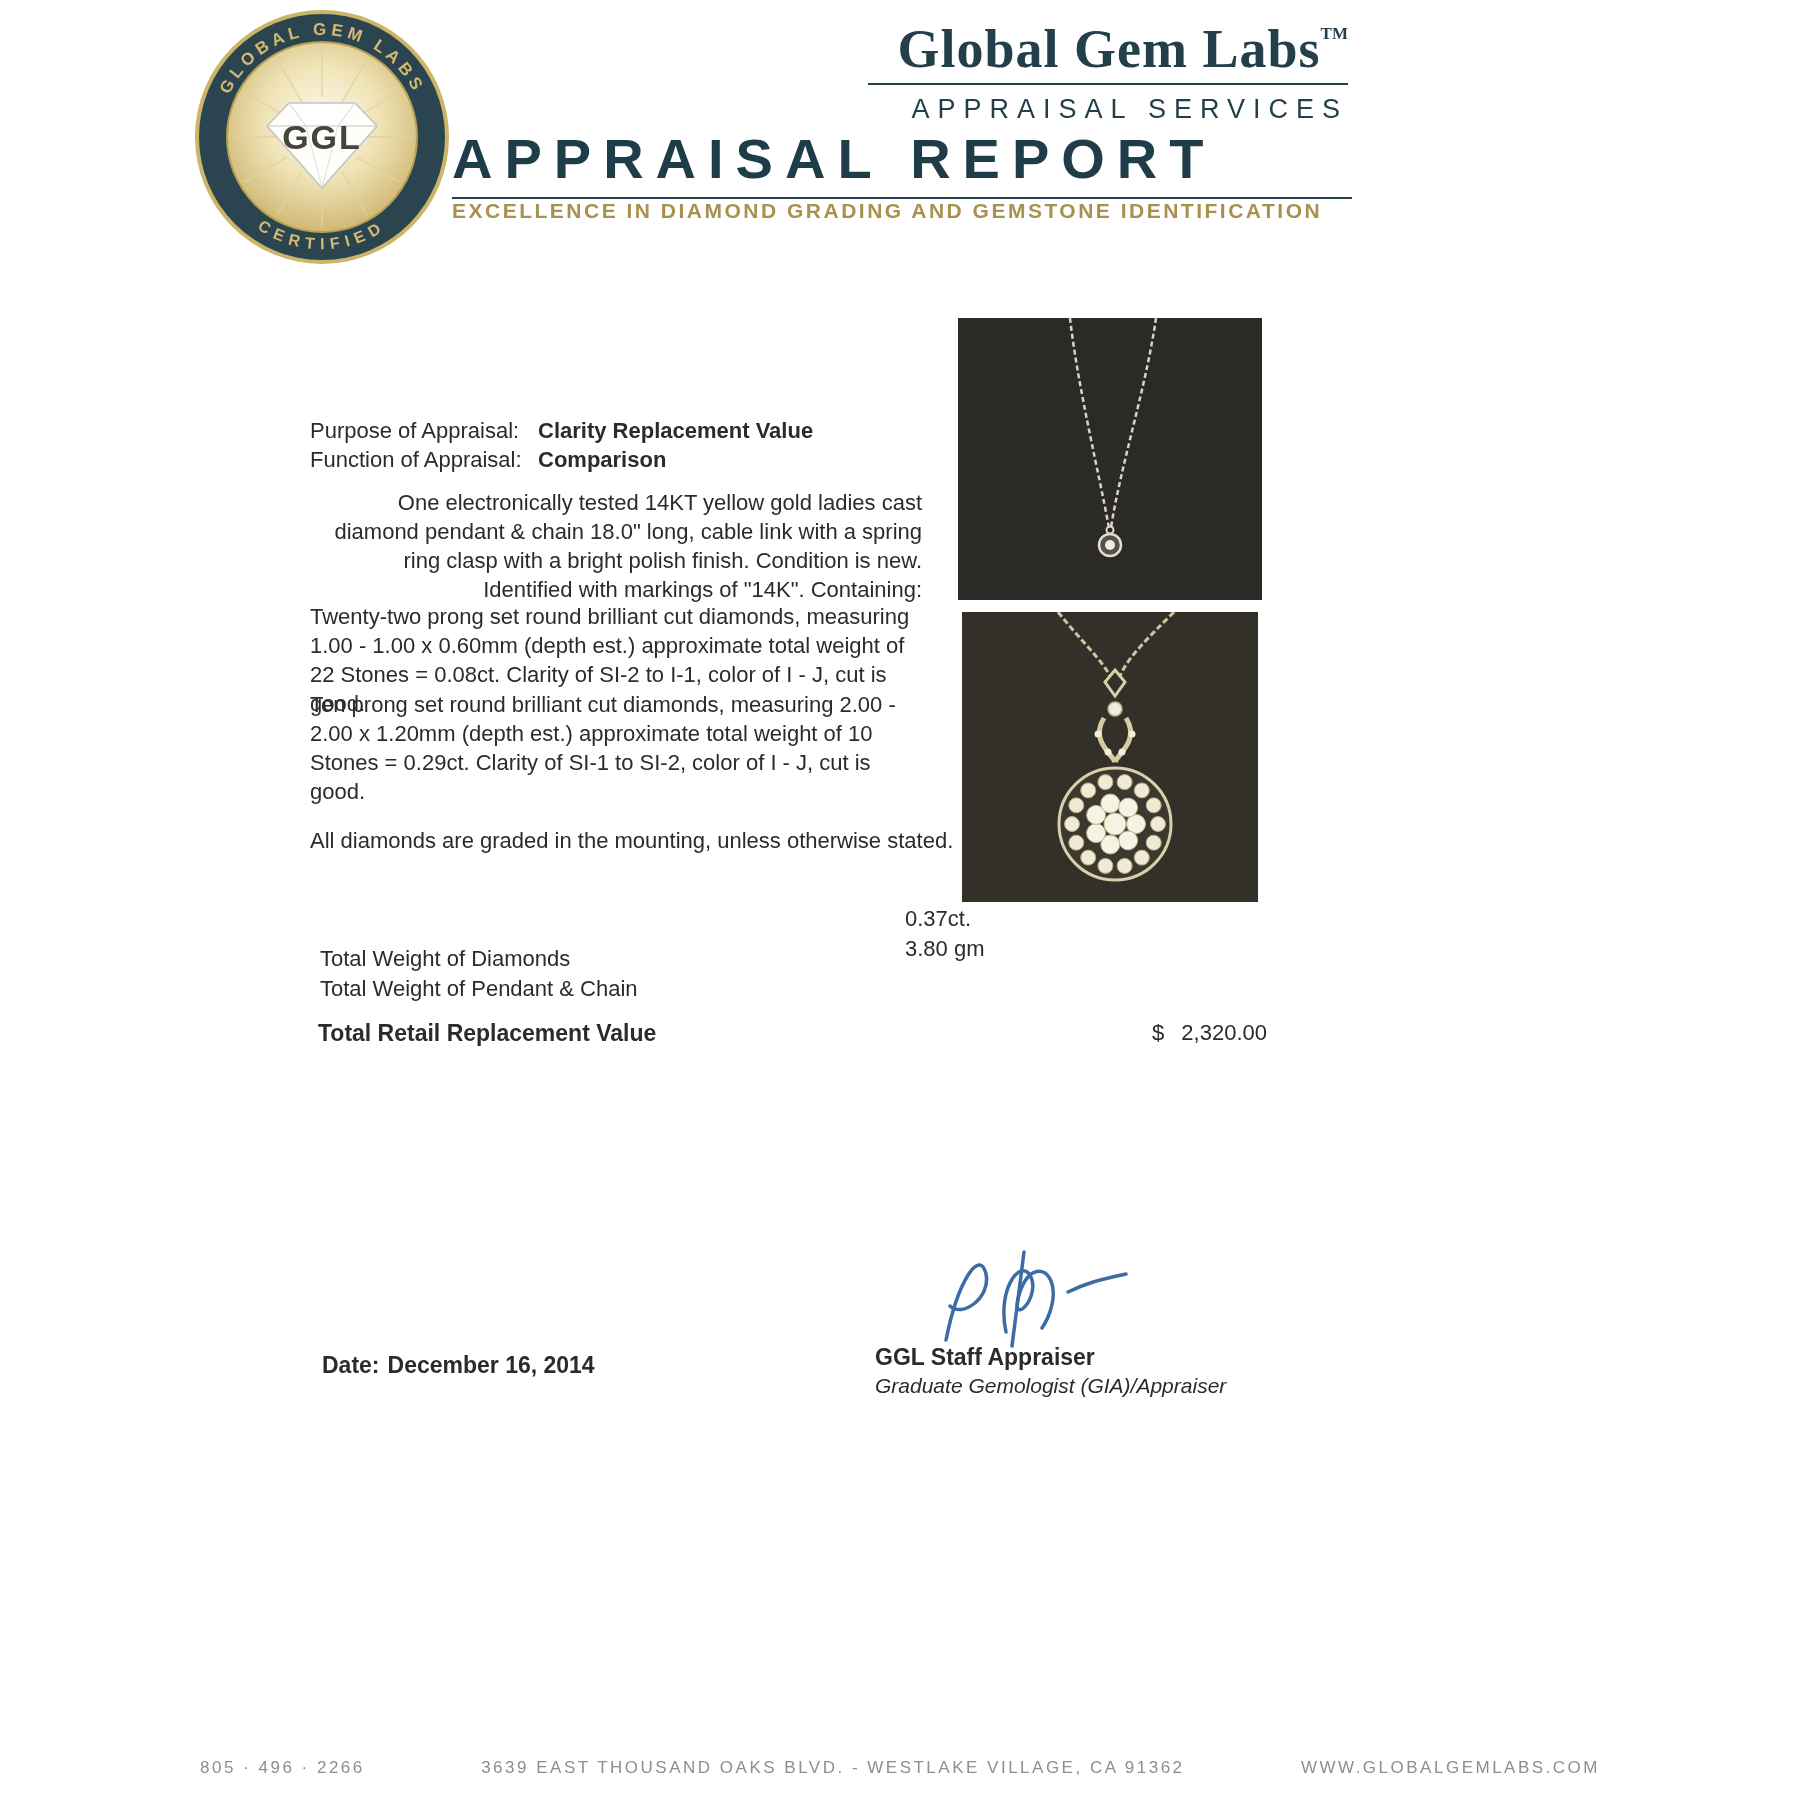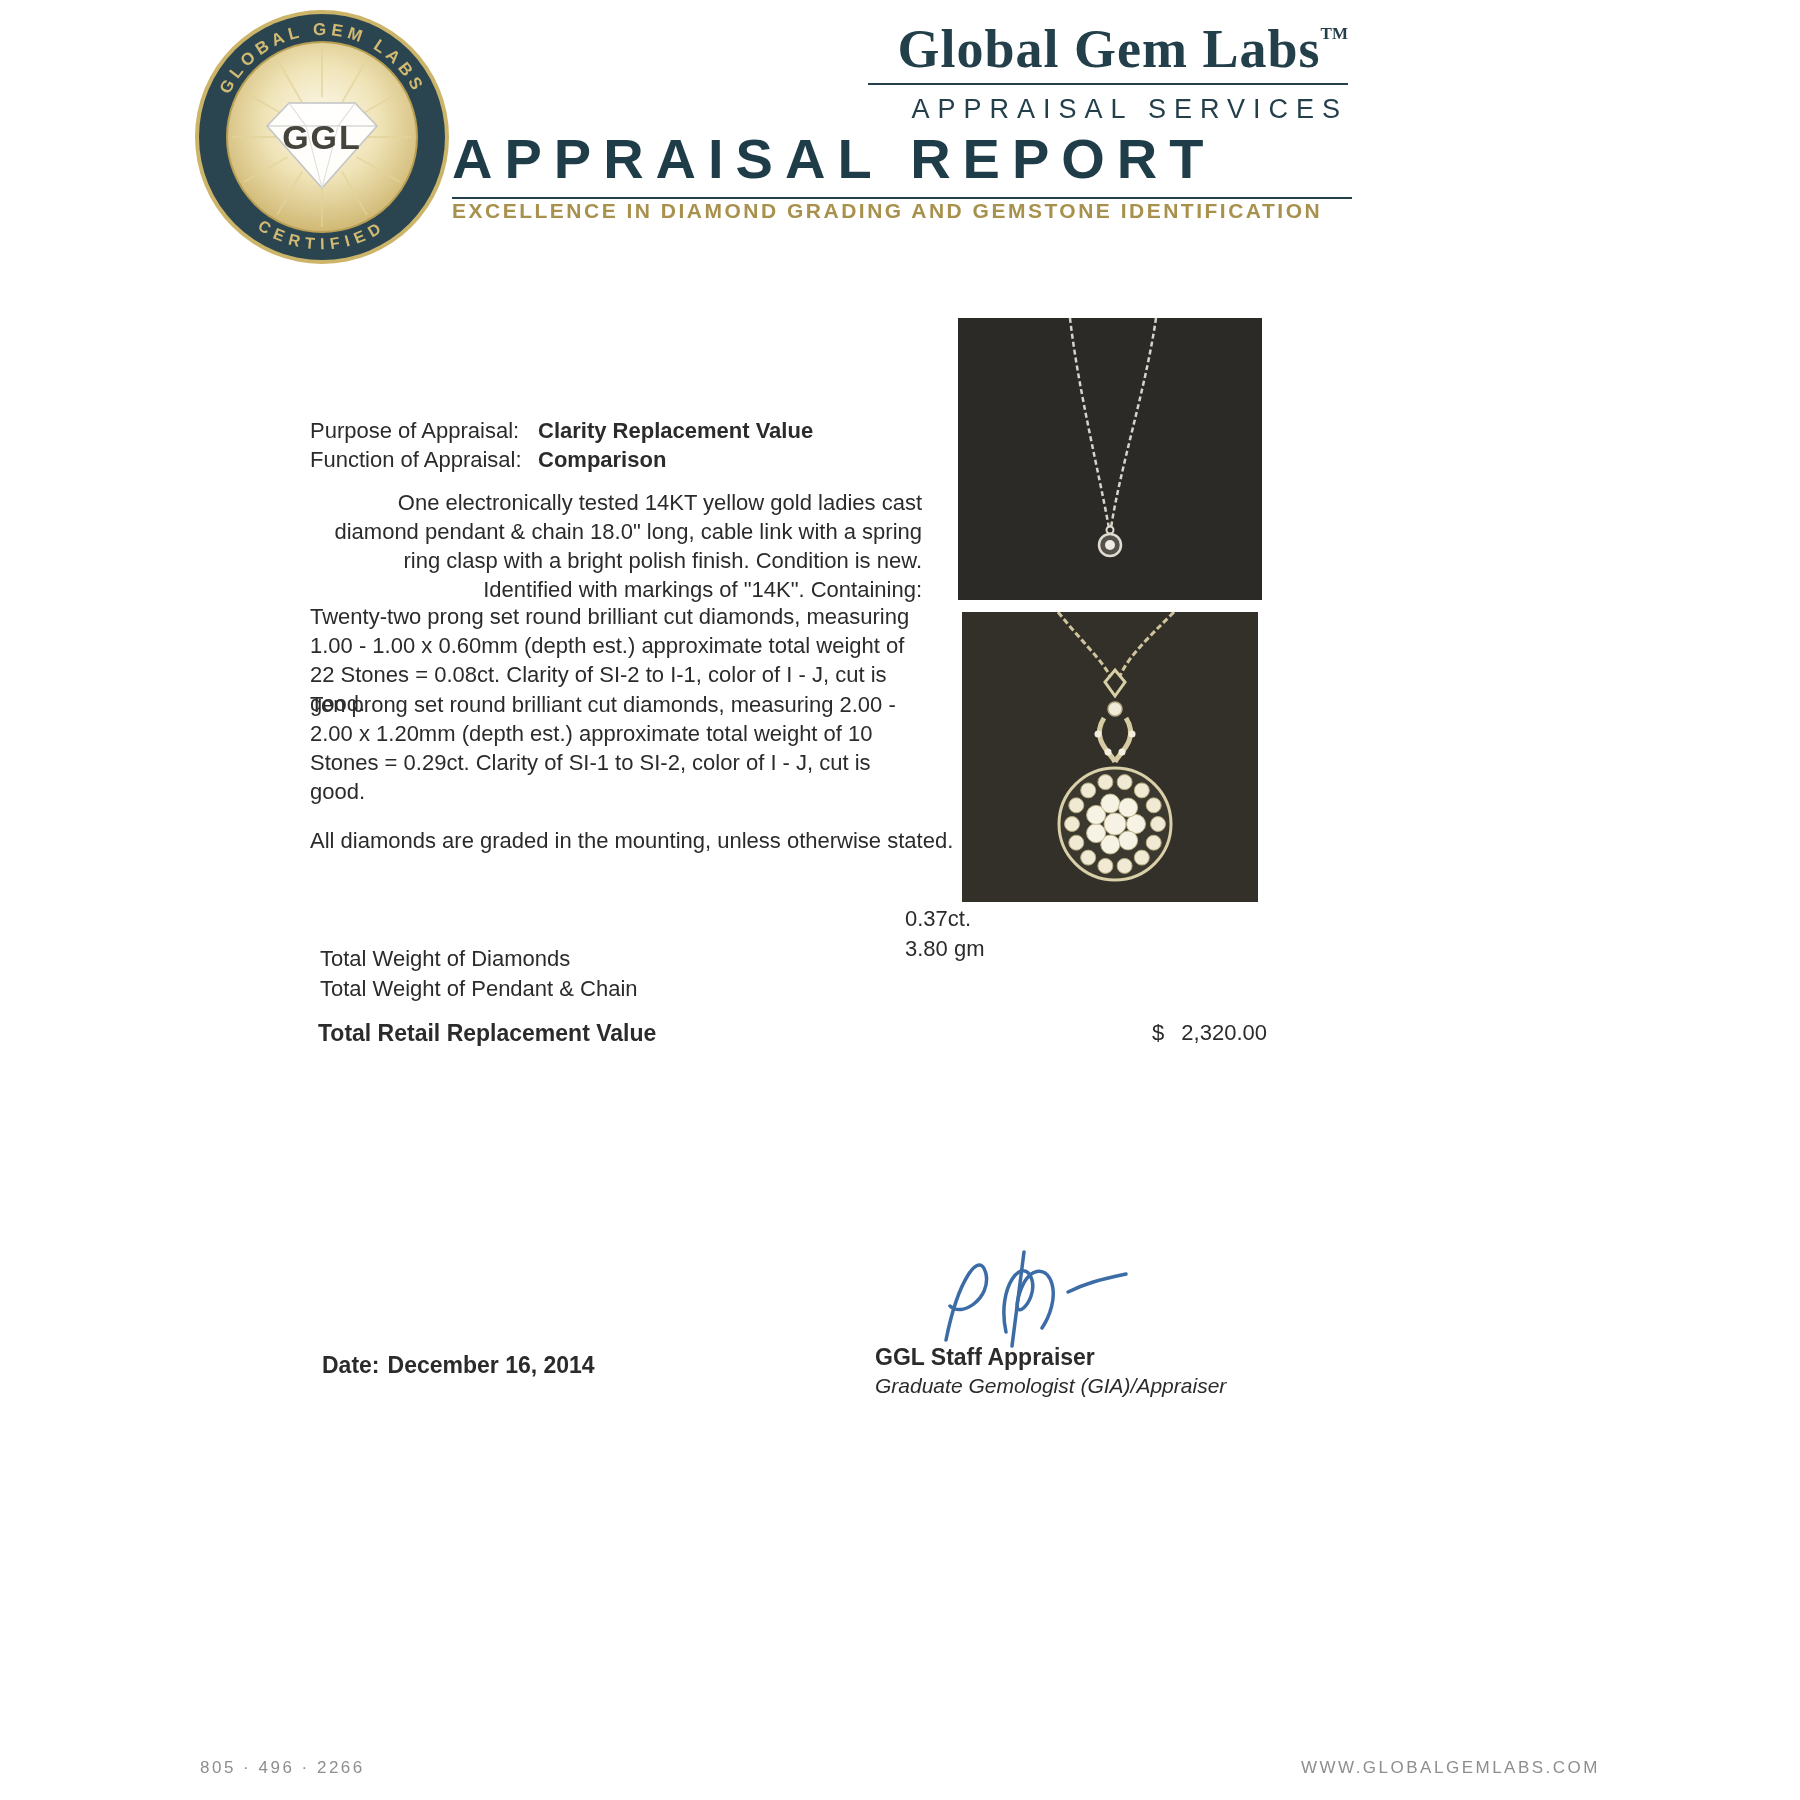--- a/index.html
+++ b/index.html
@@ -258,16 +258,17 @@
   <div class="abs appraiser-block">
     <div class="appraiser-title">GGL Staff Appraiser</div>
     <div class="appraiser-subtitle">Graduate Gemologist (GIA)/Appraiser</div>
   </div>
   <div class="abs date-block">
     <span class="date-label">Date:</span><span>December 16, 2014</span>
   </div>
 
   <div class="abs footer">
     <span>805 · 496 · 2266</span>
+    <span>3639 EAST THOUSAND OAKS BLVD. - WESTLAKE VILLAGE, CA 91362</span>
     <span>WWW.GLOBALGEMLABS.COM</span>
   </div>
 
 </div>
 
 </body></html>

